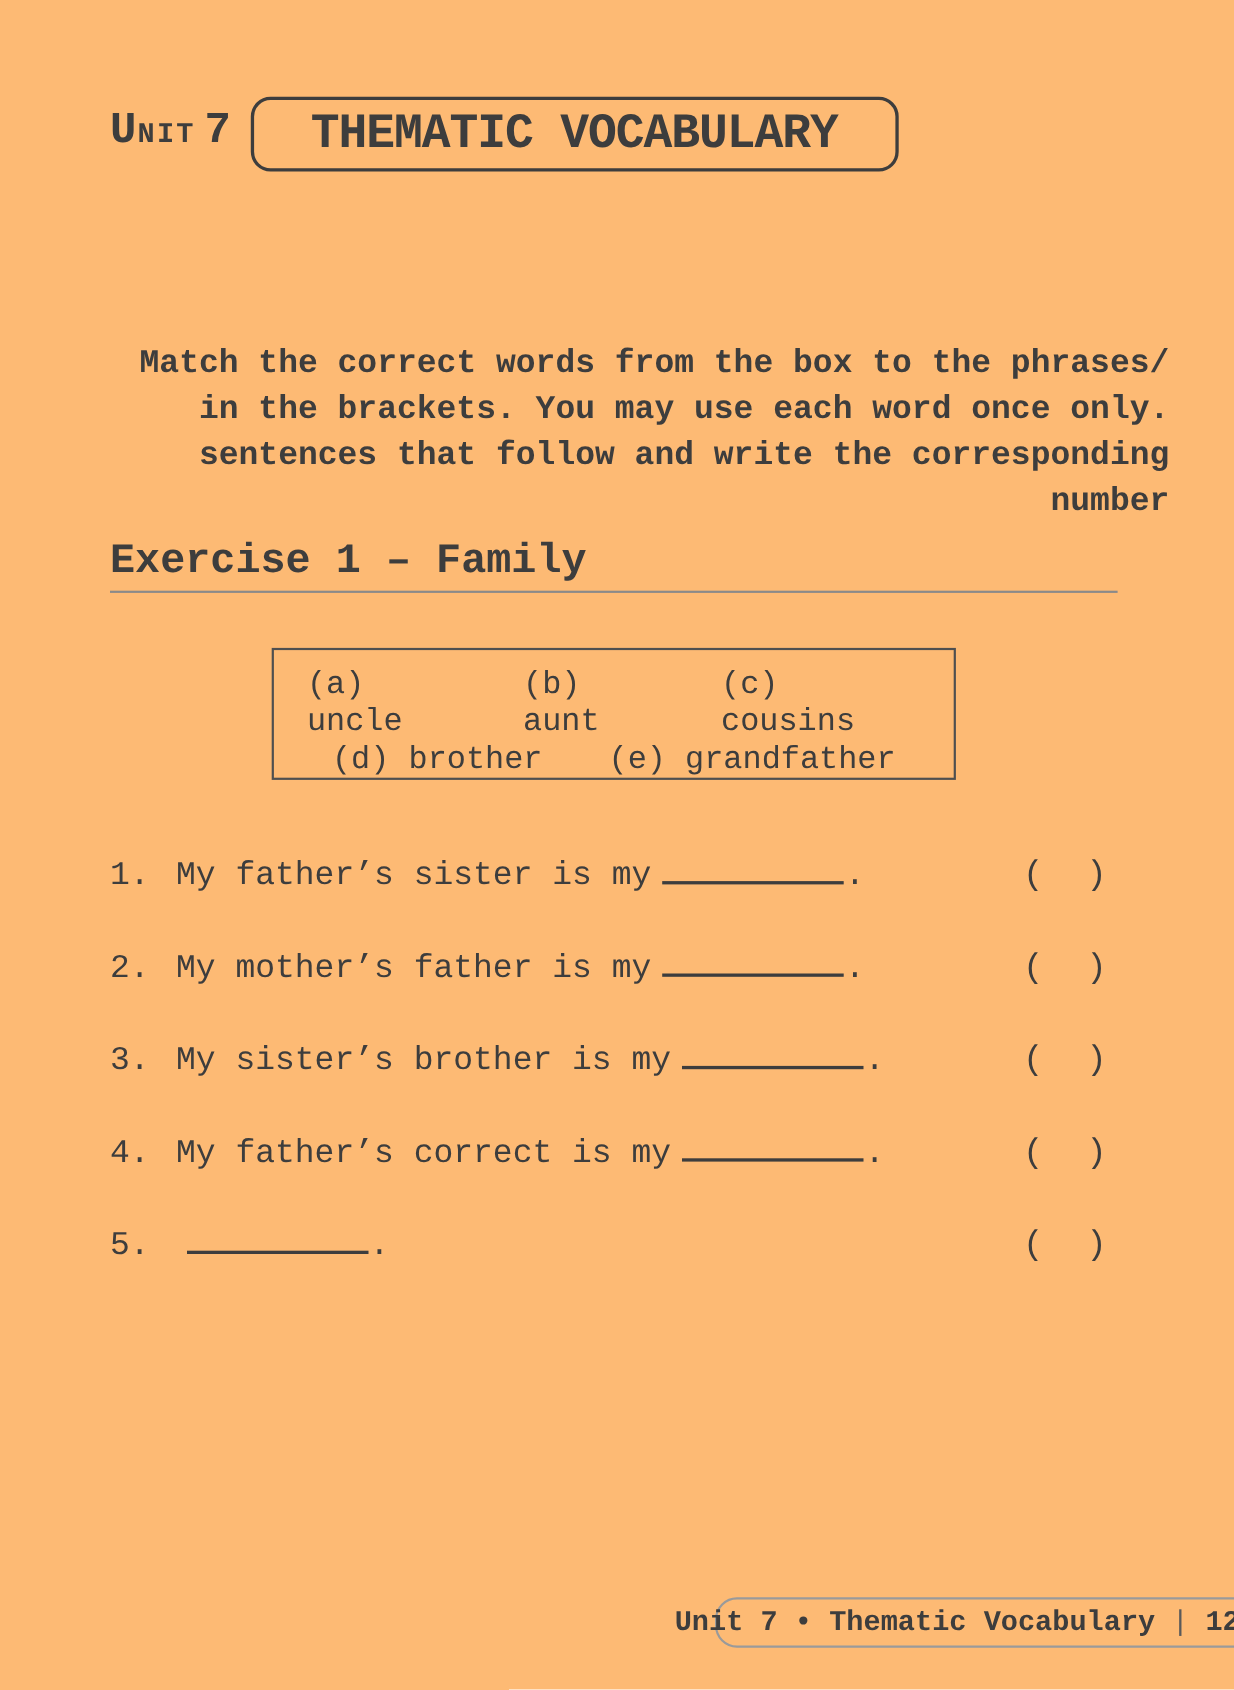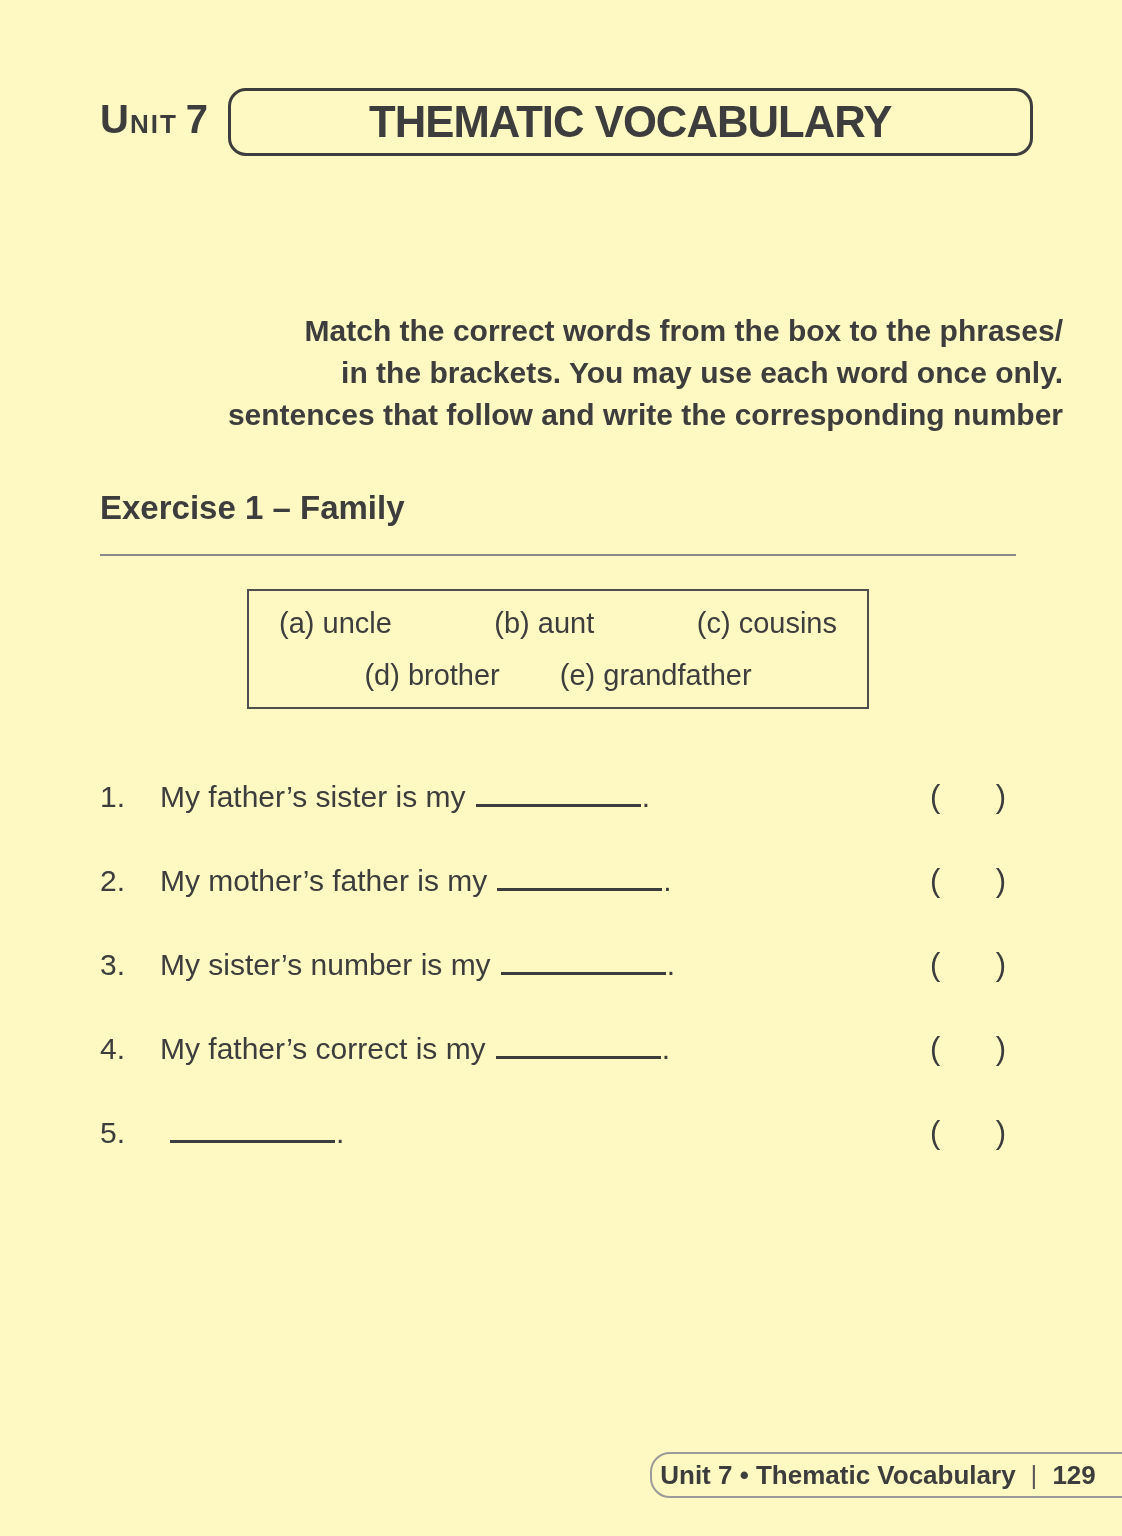--- a/index.html
+++ b/index.html
@@ -3,43 +3,44 @@
 <meta charset="utf-8">
 <style>
   * { margin: 0; padding: 0; box-sizing: border-box; }
   html, body { background: #ffffff; }
   body { font-family: "Liberation Sans", sans-serif; }
 
   .page {
     position: relative;
     width: 1122px;
     height: 1536px;
-    background: #fef9c3;
+    background: #fdba74;
     color: #3d3d3d;
     overflow: hidden;
     margin: 0 auto;
+    font-family: Liberation Mono, monospace;
   }
 
   
   .unit-label {
     position: absolute;
     left: 100px;
     top: 97px;
     white-space: nowrap;
     color: #3d3d3d;
   }
   .unit-initial { font-size: 40px; font-weight: 600; letter-spacing: 1px; }
   .unit-rest   { font-size: 26px; font-weight: 600; letter-spacing: 2px; }
   .unit-number { font-size: 40px; font-weight: 700; margin-left: 8px; }
 
   .title-box {
     position: absolute;
     left: 228px;
     top: 88px;
-    width: 805px;
+    width: 589px;
     height: 68px;
     border: 3.5px solid #3d3d3d;
     border-radius: 18px;
     display: flex;
     align-items: center;
     justify-content: center;
   }
   .title-box .title-text {
     font-size: 45px;
     font-weight: 700;
@@ -60,23 +61,23 @@
     color: #3d3d3d;
     text-align: right;
   }
 
   
   .exercise-heading {
     position: absolute;
     left: 100px;
     top: 489px;
     width: 916px;
-    font-size: 33px;
-    font-weight: 700;
-    padding-bottom: 27px;
+    font-size: 38px;
+    font-weight: 700;
+    padding-bottom: 5px;
     border-bottom: 2px solid #8a8a8a;
     color: #3d3d3d;
   }
 
   
   .word-box {
     position: absolute;
     left: 247px;
     top: 589px;
     width: 622px;
@@ -202,21 +203,21 @@
       <span class="q-blank"></span>
       <span class="q-period">.</span>
       <span class="q-brackets">
         <span>(</span>
         <span>)</span>
       </span>
     </div>
 
     <div class="q-row">
       <span class="q-num">3.</span>
-      <span class="q-text">My sister’s number is my</span>
+      <span class="q-text">My sister’s brother is my</span>
       <span class="q-blank"></span>
       <span class="q-period">.</span>
       <span class="q-brackets">
         <span>(</span>
         <span>)</span>
       </span>
     </div>
 
     <div class="q-row">
       <span class="q-num">4.</span>

